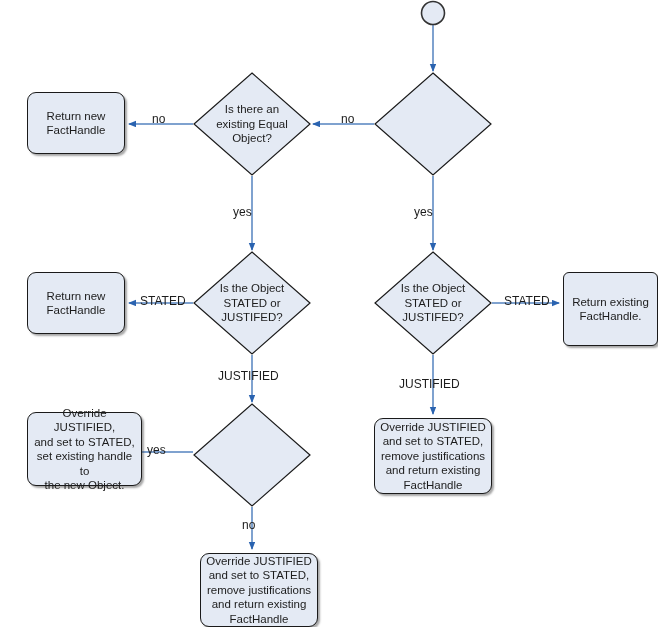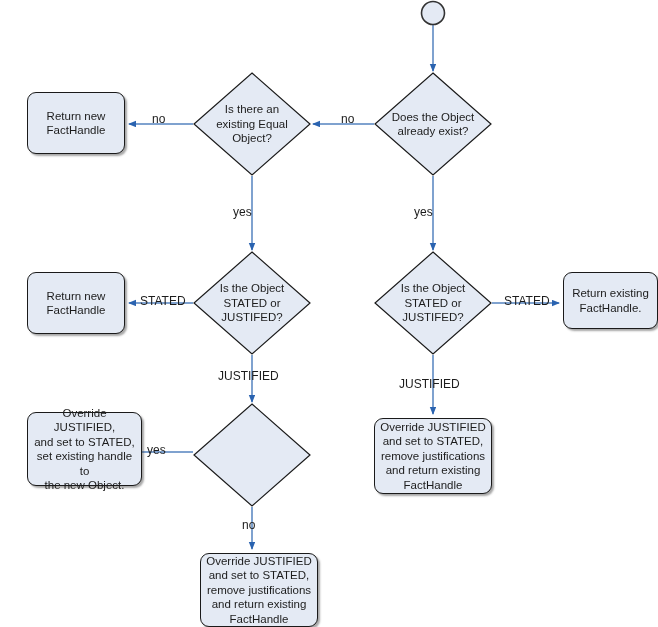--- a/index.html
+++ b/index.html
@@ -137,21 +137,21 @@
     <div class="node box" style="left:27px; top:92px; width:98px; height:62px;">
       <span class="txt">Return new
 FactHandle</span>
     </div>
 
     <div class="node box" style="left:27px; top:272px; width:98px; height:62px;">
       <span class="txt">Return new
 FactHandle</span>
     </div>
 
-    <div class="node box" style="left:563px; top:272px; width:95px; height:57px;">
+    <div class="node box" style="left:563px; top:272px; width:95px; height:74px;border-radius:6px;">
       <span class="txt">Return existing
 FactHandle.</span>
     </div>
 
     <div class="node box" style="left:4px; top:412px; width:115px; height:74px;margin-left:23px;">
       <span class="txt">Override JUSTIFIED,
 and set to STATED,
 set existing handle to
 the new Object.</span>
     </div>
@@ -165,24 +165,20 @@
     </div>
 
     <div class="node box" style="left:200px; top:553px; width:118px; height:74px;">
       <span class="txt">Override JUSTIFIED
 and set to STATED,
 remove justifications
 and return existing
 FactHandle</span>
     </div>
 
-    <div class="diamond-label" style="left:375px; top:93px; width:116px; height:62px;">
-      <span class="txt">Does the Object
-already exist?</span>
-    </div>
 
     <div class="diamond-label" style="left:194px; top:90px; width:116px; height:68px;">
       <span class="txt">Is there an
 existing Equal
 Object?</span>
     </div>
 
     <div class="diamond-label" style="left:194px; top:269px; width:116px; height:68px;">
       <span class="txt">Is the Object
 STATED or

